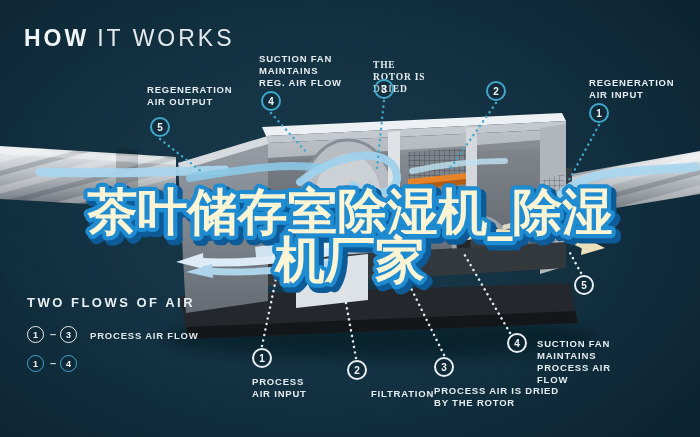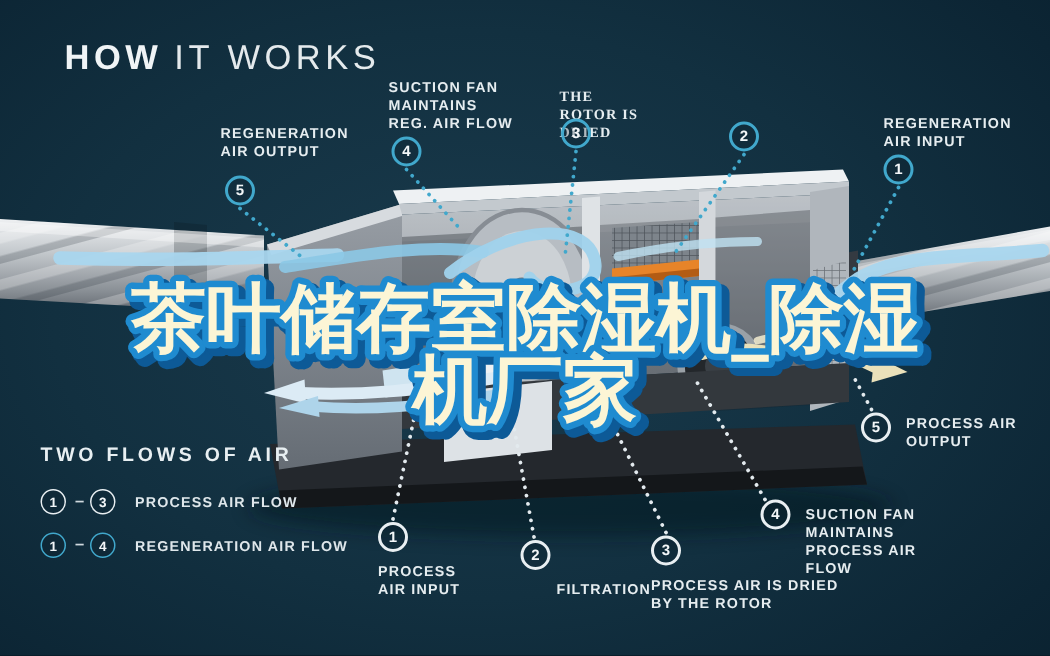--- a/index.html
+++ b/index.html
@@ -5,21 +5,21 @@
   html,body{margin:0;padding:0;background:#081b27;}
   .stage{
     position:relative;width:700px;height:437px;overflow:hidden;
     font-family:"Liberation Sans", sans-serif;
     background:radial-gradient(ellipse 620px 420px at 45% 48%, #1a3b4d 0%, #123040 45%, #0c2534 75%, #081e2b 100%);
   }
   .stage *{box-sizing:border-box;}
   svg.scene,svg.wm{position:absolute;left:0;top:0;width:700px;height:437px;}
 
   
-  .title{position:absolute;left:24px;top:25px;color:#f0f4f6;font-size:23px;letter-spacing:3px;white-space:nowrap;margin-left:19px;}
+  .title{position:absolute;left:24px;top:25px;color:#f0f4f6;font-size:23px;letter-spacing:3px;white-space:nowrap;}
   .title .b{font-weight:700;}
   .title .l{font-weight:300;margin-left:8px;opacity:.95;}
 
   
   .lbl{position:absolute;color:#e6edf0;font-size:9.5px;font-weight:600;letter-spacing:.8px;line-height:1.25;}
   
   .num{position:absolute;width:20px;height:20px;border-radius:50%;border:2px solid #e9eff2;
        color:#f2f6f8;font-size:10px;font-weight:700;display:flex;align-items:center;justify-content:center;
        background:rgba(10,30,43,.25);}
   .num.teal{border-color:#41a8cc;}
@@ -196,33 +196,31 @@
   <div class="num" style="left:347px;top:360px;">2</div>
   <div class="lbl" style="left:347px;top:388px;width:80px;padding-left:24px;">FILTRATION</div>
 
   <div class="num" style="left:434px;top:357px;">3</div>
   <div class="lbl" style="left:434px;top:385px;width:125px;">PROCESS AIR IS DRIED BY THE ROTOR</div>
 
   <div class="num" style="left:507px;top:333px;">4</div>
   <div class="lbl" style="left:537px;top:338px;width:108px;">SUCTION FAN MAINTAINS PROCESS AIR FLOW</div>
 
   <div class="num" style="left:574px;top:275px;">5</div>
-  <div class="lbl" style="left:604px;top:277px;width:75px;">PROCESS AIR OUTPUT</div>
 
   <div class="legend-title">TWO FLOWS OF AIR</div>
 
   <div class="num sm" style="left:27px;top:326px;">1</div>
   <div class="legend-dash" style="left:50px;top:328px;">–</div>
   <div class="num sm" style="left:60px;top:326px;">3</div>
   <div class="legend-row-label" style="left:90px;top:330px;">PROCESS AIR FLOW</div>
 
   <div class="num sm teal" style="left:27px;top:355px;">1</div>
   <div class="legend-dash" style="left:50px;top:357px;">–</div>
   <div class="num sm teal" style="left:60px;top:355px;">4</div>
-  <div class="legend-row-label" style="left:90px;top:359px;">REGENERATION AIR FLOW</div>
 
   <svg class="wm" viewBox="0 0 700 437" aria-hidden="true">
     <g text-anchor="middle" font-size="50">
       <text class="wm-shadow" x="354" y="233">茶叶储存室除湿机_除湿</text>
       <text class="wm-main" x="350" y="229">茶叶储存室除湿机_除湿</text>
       <text class="wm-shadow" x="354" y="281">机厂家</text>
       <text class="wm-main" x="350" y="277">机厂家</text>
     </g>
   </svg>
 

